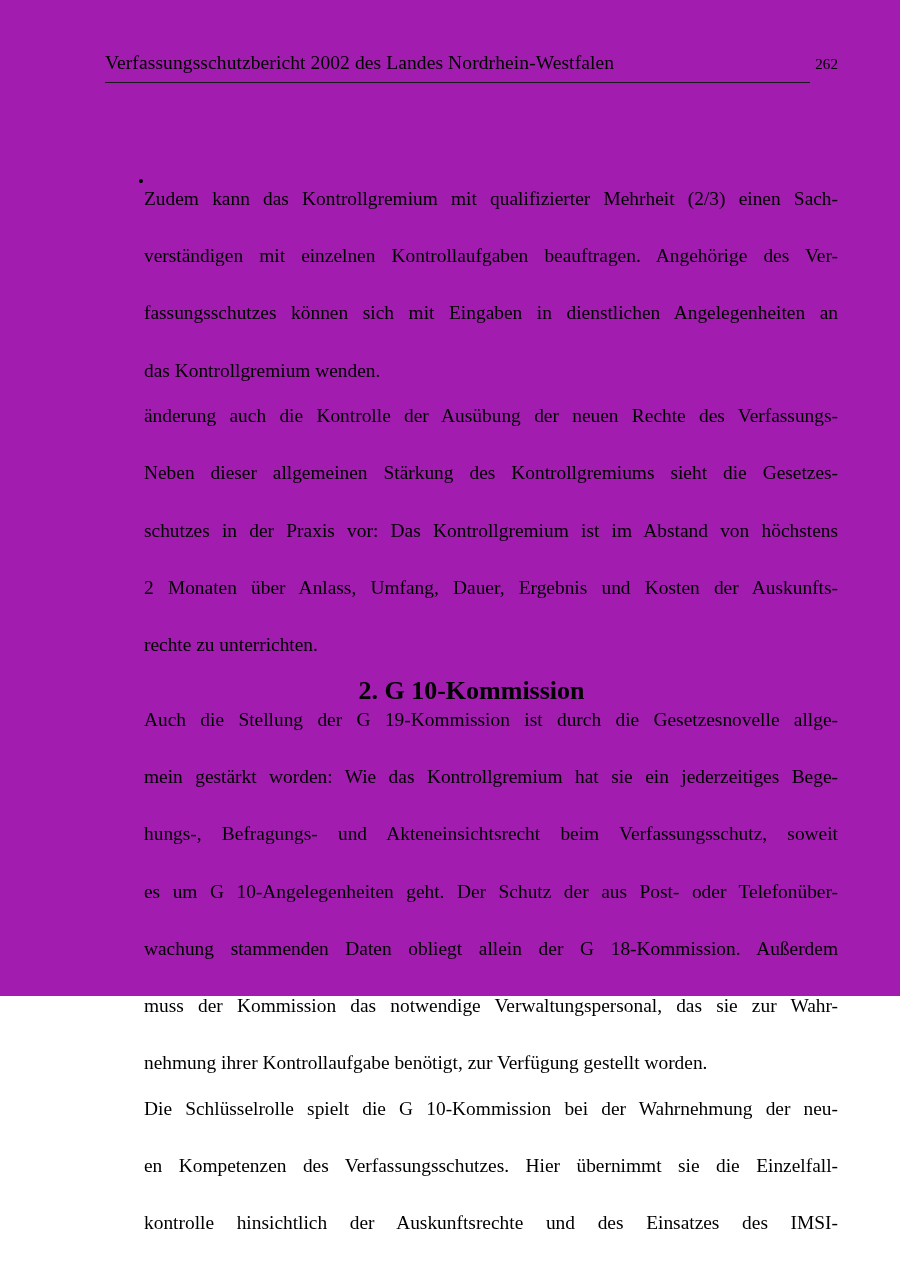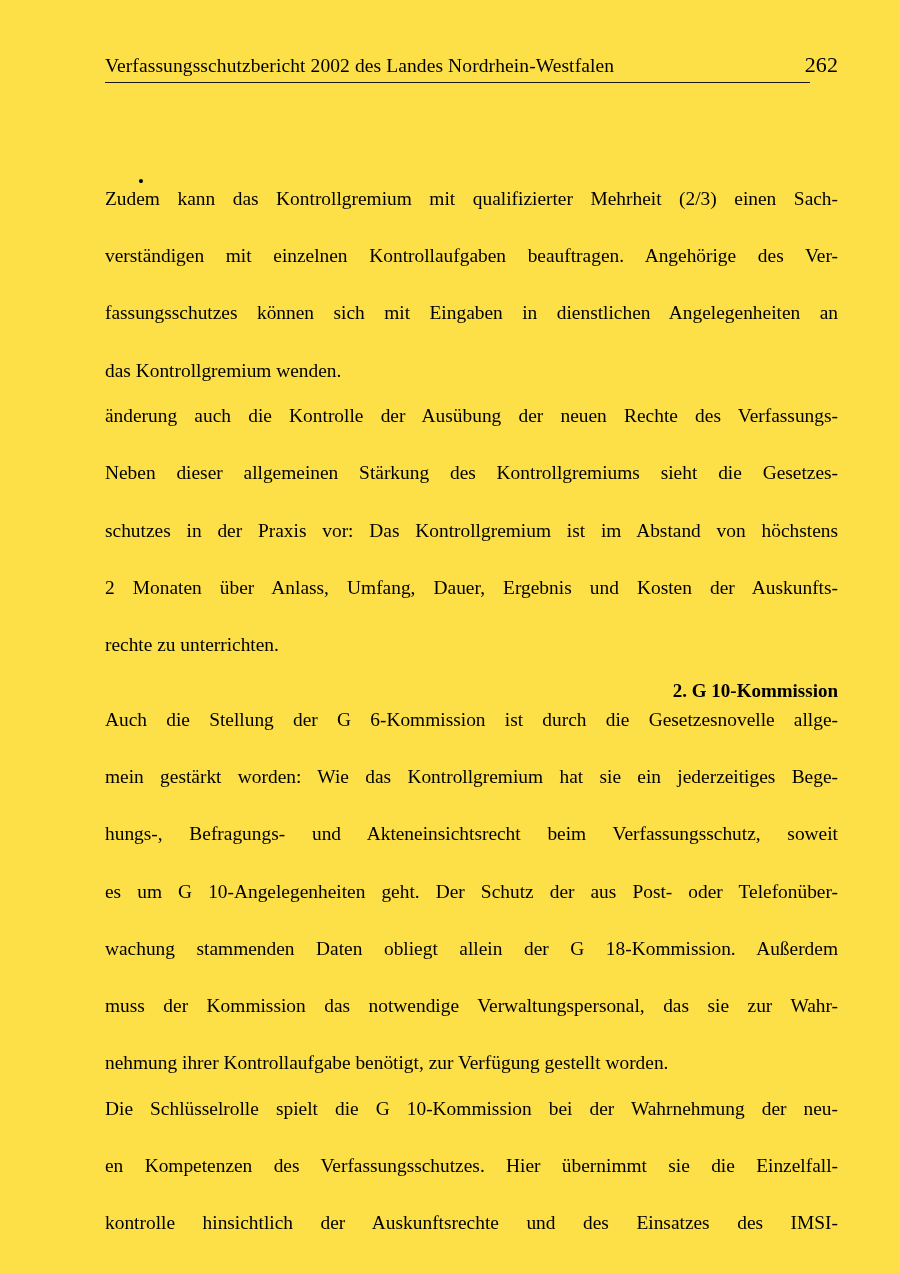--- a/index.html
+++ b/index.html
@@ -11,22 +11,22 @@
     width: 900px;
     height: 1273px;
     font-family: "Liberation Serif", "DejaVu Serif", serif;
     color: #000000;
     overflow: hidden;
   }
 
   .page {
     position: relative;
     width: 900px;
-    height: 1273px;
-    background: #fde047;
+    height: 996px;
+    background: #a21caf;
   }
 
   
   .page-header {
     position: absolute;
     left: 105px;
     top: 50px;
     width: 733px;
   }
   .header-row {
@@ -34,21 +34,21 @@
     align-items: baseline;
     justify-content: space-between;
     font-size: 19.5px;
     line-height: 1.35;
     letter-spacing: 0.1px;
   }
   .header-title {
     white-space: nowrap;
   }
   .header-pageno {
-    font-size: 22px;
+    font-size: 15px;
     padding-left: 20px;
   }
   .header-rule {
     position: absolute;
     left: 0;
     top: 32px;
     width: 705px;
     height: 0;
     border-top: 1.6px solid #1a1a1a;
   }
@@ -88,30 +88,31 @@
     text-justify: inter-word;
     hyphens: none;
     line-height: 28.6px;
   }
   p.para:last-child {
     margin-bottom: 0;
   }
 
   h2.section-heading {
     margin: 11px 0 1px 0;
-    font-size: 19px;
+    font-size: 26px;
     font-weight: bold;
     line-height: 28.6px;
-    text-align: right;
+    text-align: center;
   }
 
   
   .para .ln {
     display: block;
     text-align: justify;
+    margin-left: 39px;
   }
   .para .ln::after {
     content: "";
     display: inline-block;
     width: 100%;
     height: 0;
   }
   .para .ln.last::after {
     display: none;
   }
@@ -148,21 +149,21 @@
       <span class="ln">änderung auch die Kontrolle der Ausübung der neuen Rechte des Verfassungs-</span>
       <span class="ln">Neben dieser allgemeinen Stärkung des Kontrollgremiums sieht die Gesetzes-</span>
       <span class="ln">schutzes in der Praxis vor: Das Kontrollgremium ist im Abstand von höchstens</span>
       <span class="ln">2 Monaten über Anlass, Umfang, Dauer, Ergebnis und Kosten der Auskunfts-</span>
       <span class="ln last">rechte zu unterrichten.</span>
     </p>
 
     <h2 class="section-heading">2. G 10-Kommission</h2>
 
     <p class="para">
-      <span class="ln">Auch die Stellung der G 6-Kommission ist durch die Gesetzesnovelle allge-</span>
+      <span class="ln">Auch die Stellung der G 19-Kommission ist durch die Gesetzesnovelle allge-</span>
       <span class="ln">mein gestärkt worden: Wie das Kontrollgremium hat sie ein jederzeitiges Bege-</span>
       <span class="ln">hungs-, Befragungs- und Akteneinsichtsrecht beim Verfassungsschutz, soweit</span>
       <span class="ln">es um G 10-Angelegenheiten geht. Der Schutz der aus Post- oder Telefonüber-</span>
       <span class="ln">wachung stammenden Daten obliegt allein der G 18-Kommission. Außerdem</span>
       <span class="ln">muss der Kommission das notwendige Verwaltungspersonal, das sie zur Wahr-</span>
       <span class="ln last">nehmung ihrer Kontrollaufgabe benötigt, zur Verfügung gestellt worden.</span>
     </p>
 
     <p class="para">
       <span class="ln">Die Schlüsselrolle spielt die G 10-Kommission bei der Wahrnehmung der neu-</span>

